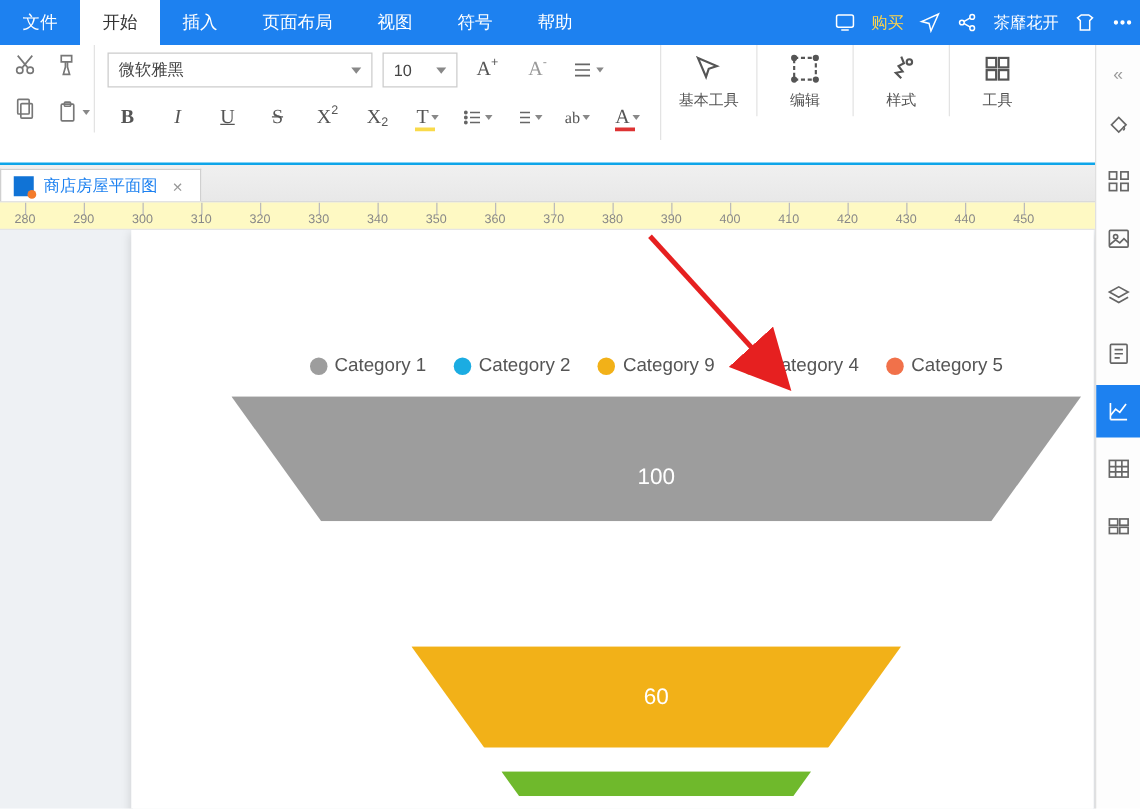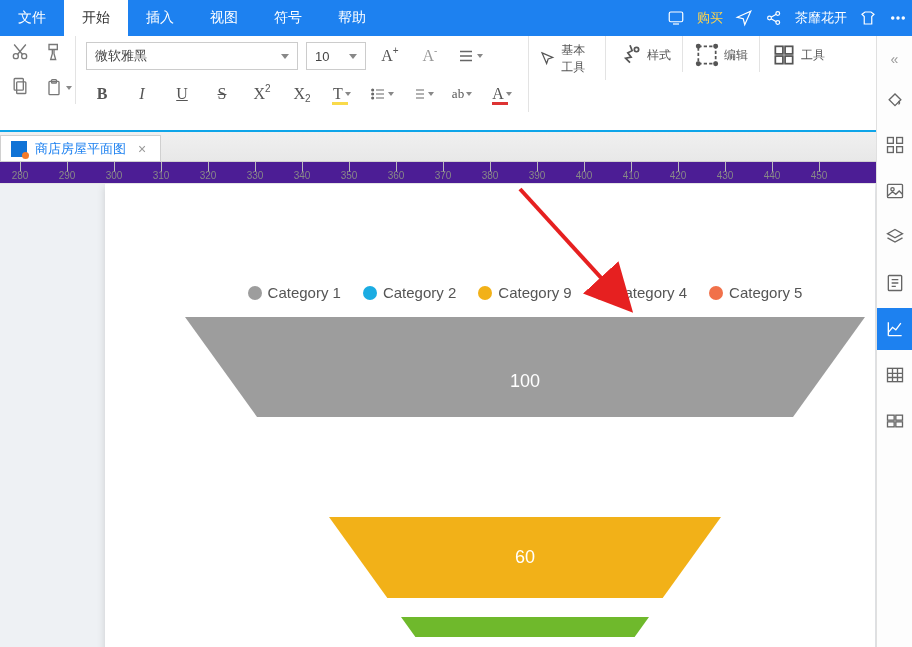--- a/index.html
+++ b/index.html
@@ -28,33 +28,33 @@
 .fmt-btn { width: 32px; height: 28px; display: flex; align-items: center; justify-content: center; font-size: 16px; color: #555; font-family: "Times New Roman", serif; position: relative; }
 .fmt-btn.bold { font-weight: bold; }
 .fmt-btn.italic { font-style: italic; }
 .fmt-btn.underline { text-decoration: underline; }
 .fmt-btn.strike { text-decoration: line-through; }
 .fmt-btn .sup { font-size: 10px; position: relative; top: -6px; }
 .fmt-btn .sub { font-size: 10px; position: relative; top: 4px; }
 .fmt-btn .color-bar { position: absolute; bottom: 3px; left: 6px; right: 10px; height: 3px; }
 .dd-small { width: 0; height: 0; border-left: 3px solid transparent; border-right: 3px solid transparent; border-top: 4px solid #888; margin-left: 2px; }
 
-.big-tool { width: 56px; display: flex; flex-direction: row; align-items: center; justify-content: center; gap: 4px; }
+.big-tool { width: 56px; display: flex; flex-direction: column; align-items: center; justify-content: center; gap: 4px; }
 .big-tool svg { stroke: #555; fill: none; stroke-width: 1.6; }
 .big-label { font-size: 12px; color: #555; }
 
 
 .doctabs { height: 30px; background: linear-gradient(#f0f0f0,#e8e8e8); border-bottom: 1px solid #d0d0d0; display: flex; align-items: stretch; }
 .doctab { background: #fff; border: 1px solid #d0d0d0; border-bottom: none; display: flex; align-items: center; gap: 8px; padding: 0 10px; font-size: 13px; color: #1d81f0; margin-top: 3px; }
 .doctab .logo { width: 16px; height: 16px; background: #1073d6; position: relative; }
 .doctab .logo::after { content:""; position:absolute; right:-2px; bottom:-2px; width:7px; height:7px; background:#f47b2a; border-radius:50%; }
 .doctab .close { color: #999; font-size: 14px; padding: 0 4px; }
 
 
-.ruler-wrap { height: 22px; background: #4c1d95; border-bottom: 1px solid #e5e5e5; display:flex; }
+.ruler-wrap { height: 22px; background: #fef9c3; border-bottom: 1px solid #e5e5e5; display:flex; }
 .ruler { position: relative; height: 22px; flex: 1; font-size: 10px; color: #888; white-space: nowrap; overflow: hidden; }
 .ruler-tick { position: absolute; top: 0; width: 1px; height: 6px; background: #bbb; }
 .ruler-tick.major { height: 10px; }
 .ruler-lbl { position: absolute; top: 8px; transform: translateX(-50%); }
 
 
 .canvas-area { position: absolute; left: 0; right: 36px; top: 184px; bottom: 0; background: #eef1f4; overflow: hidden; }
 .page-shadow { position: absolute; left: 105px; top: 0; width: 770px; height: 800px; background: #fff; box-shadow: 0 2px 8px rgba(0,0,0,.15); }
 .chart { position: absolute; left: 80px; top: 100px; width: 680px; }
 .legend { display: flex; justify-content: center; gap: 22px; margin-bottom: 16px; }
@@ -72,20 +72,21 @@
 .sp-btn.active svg { stroke: #fff; }
 .sp-collapse { width: 18px; height: 30px; display:flex; align-items:center; justify-content:center; color:#999; font-size:14px; }
 </style>
 </head>
 <body>
 
 <div class="menubar">
   <div class="menu-item">文件</div>
   <div class="menu-item active">开始</div>
   <div class="menu-item">插入</div>
+  <div class="menu-item">页面布局</div>
   <div class="menu-item">视图</div>
   <div class="menu-item">符号</div>
   <div class="menu-item">帮助</div>
   <div class="menu-right">
     <span class="m-icon">
         <svg width="18" height="18" viewBox="0 0 24 24">
           <rect x="3" y="4" width="18" height="13" rx="2"></rect>
           <path d="M8 20h8"></path>
         </svg>
       </span>
@@ -197,36 +198,36 @@
     <div class="big-tool">
       <svg width="26" height="26" viewBox="0 0 24 24">
           <path d="M4 4l14 6-6 2-2 6z"></path>
         </svg>
       <span class="big-label">基本工具</span>
     </div>
   </div>
   <div class="ribbon-group vertical">
     <div class="big-tool">
       <svg width="26" height="26" viewBox="0 0 24 24">
-          <path d="M12 3l2 5-4 2 3 4-5 1 4 4"></path>
-          <circle cx="18" cy="7" r="2"></circle>
-        </svg>
-      <span class="big-label">样式</span>
-    </div>
-  </div>
-  <div class="ribbon-group vertical">
-    <div class="big-tool">
-      <svg width="26" height="26" viewBox="0 0 24 24">
           <rect x="4" y="4" width="16" height="16" stroke-dasharray="3 2"></rect>
           <circle cx="4" cy="4" r="1.5" fill="#555"></circle>
           <circle cx="20" cy="4" r="1.5" fill="#555"></circle>
           <circle cx="4" cy="20" r="1.5" fill="#555"></circle>
           <circle cx="20" cy="20" r="1.5" fill="#555"></circle>
         </svg>
       <span class="big-label">编辑</span>
+    </div>
+  </div>
+  <div class="ribbon-group vertical">
+    <div class="big-tool">
+      <svg width="26" height="26" viewBox="0 0 24 24">
+          <path d="M12 3l2 5-4 2 3 4-5 1 4 4"></path>
+          <circle cx="18" cy="7" r="2"></circle>
+        </svg>
+      <span class="big-label">样式</span>
     </div>
   </div>
   <div class="ribbon-group vertical" style="border-right:none;">
     <div class="big-tool">
       <svg width="26" height="26" viewBox="0 0 24 24">
           <rect x="4" y="4" width="7" height="7"></rect>
           <rect x="13" y="4" width="7" height="7"></rect>
           <rect x="4" y="13" width="7" height="7"></rect>
           <rect x="13" y="13" width="7" height="7"></rect>
         </svg>

